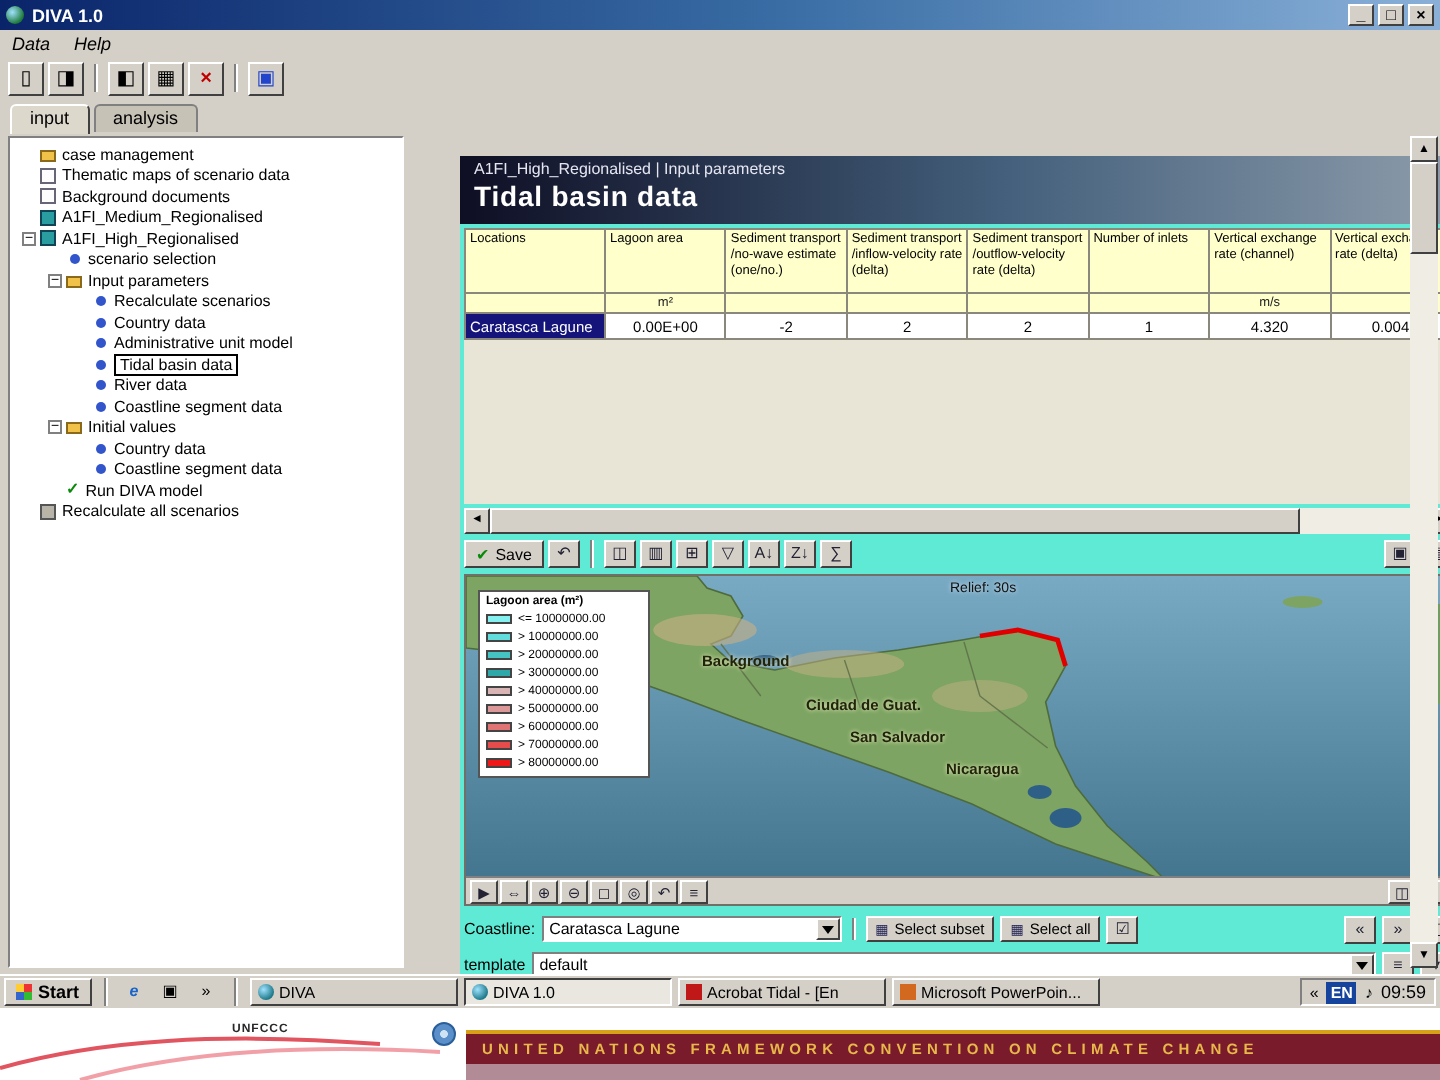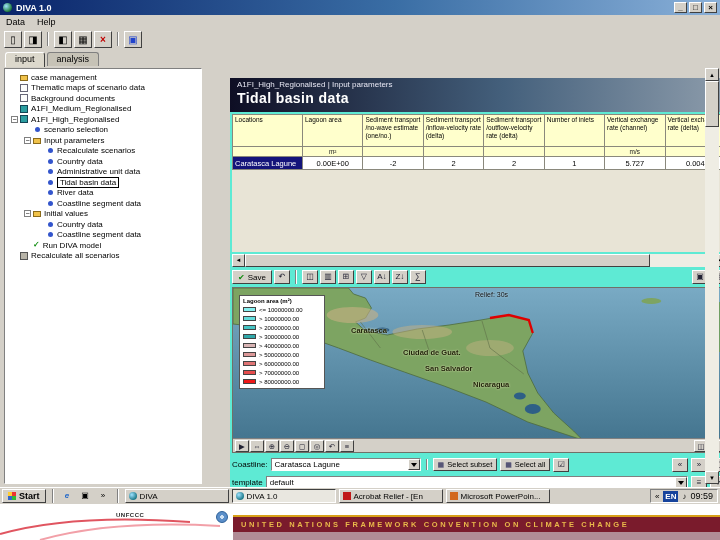--- a/index.html
+++ b/index.html
@@ -11,21 +11,21 @@
   .raised { border: 1px solid; border-color: #fff #404040 #404040 #fff; background: #d4d0c8; }
   .sunken { border: 1px solid; border-color: #808080 #fff #fff #808080; }
 
   .titlebar { height: 15px; background: linear-gradient(90deg, #0a246a, #3a6ea5 55%, #8ab0d8); color: #fff;
               display: flex; align-items: center; padding: 0 3px; font-size: 9px; font-weight: bold; }
   .app-icon { width: 9px; height: 9px; border-radius: 50%; background: radial-gradient(circle at 35% 35%, #9fe2ff, #1f7a3a 70%); margin-right: 4px; flex: none; }
   .winbtns { margin-left: auto; display: flex; gap: 2px; }
   .winbtn { width: 13px; height: 11px; font-size: 8px; line-height: 9px; text-align: center; color: #000; font-weight: bold;
             border: 1px solid; border-color: #fff #404040 #404040 #fff; background: #d4d0c8; cursor: default; }
 
-  .menubar { height: 13px; display: flex; align-items: center; gap: 12px; padding-left: 6px; font-size: 9px; }
+  .menubar { height: 13px; display: flex; align-items: center; gap: 12px; padding-left: 6px; font-size: 9px; font-style: italic; }
   .menu-item { cursor: default; }
 
   .toolbar { height: 22px; display: flex; align-items: center; padding: 0 4px; gap: 2px; }
   .tbtn { width: 18px; height: 17px; font-size: 10px; line-height: 15px; text-align: center; }
   .tbtn.red { color: #c00000; font-weight: bold; }
   .tbtn.blue { color: #2244cc; }
   .sep { width: 2px; height: 14px; border-left: 1px solid #808080; border-right: 1px solid #fff; margin: 0 3px; }
 
   .tabbar { height: 16px; display: flex; align-items: flex-end; padding-left: 5px; gap: 2px; }
   .tab { font-size: 9px; padding: 1px 9px 2px; background: #c6c2b6; border: 1px solid #808080; border-bottom: none;
@@ -214,21 +214,21 @@
         <div class="trow" style="padding-left:39px">
           <span class="ticon i-bullet"></span>
           <span class="tlabel">Recalculate scenarios</span>
           </div>
         <div class="trow" style="padding-left:39px">
           <span class="ticon i-bullet"></span>
           <span class="tlabel">Country data</span>
           </div>
         <div class="trow" style="padding-left:39px">
           <span class="ticon i-bullet"></span>
-          <span class="tlabel">Administrative unit data</span>
+          <span class="tlabel">Administrative unit model</span>
           </div>
         <div class="trow" style="padding-left:39px">
           <span class="ticon i-bullet"></span>
           <span class="tlabel sel">Tidal basin data</span>
           </div>
         <div class="trow" style="padding-left:39px">
           <span class="ticon i-bullet"></span>
           <span class="tlabel">River data</span>
           </div>
         <div class="trow" style="padding-left:39px">
@@ -300,21 +300,21 @@
               </tr>
             </thead>
             <tbody class="gridbody">
               <tr>
                 <td class="locsel">Caratasca Lagune</td>
                 <td>0.00E+00</td>
                 <td>-2</td>
                 <td>2</td>
                 <td>2</td>
                 <td>1</td>
-                <td>5.727</td>
+                <td>4.320</td>
                 <td>0.004</td>
               </tr>
             </tbody>
           </table>
         </div>
 
         <div class="hscroll">
           <span class="sarrow raised">◄</span>
           <span class="hthumb"></span>
           <span class="sarrow raised" style="margin-left:auto">►</span>
@@ -397,21 +397,21 @@
                 <span class="lsw" style="background-color: rgb(230, 76, 76);"></span>
                 <span class="llabel">&gt; 70000000.00</span>
               </div>
             <div class="litem">
                 <span class="lsw" style="background-color: rgb(238, 24, 24);"></span>
                 <span class="llabel">&gt; 80000000.00</span>
               </div>
           </div>
 
           <span class="relief-label">Relief: 30s</span>
-          <span class="mlabel ml0">Caratasca</span>
+          <span class="mlabel ml0">Background</span>
           <span class="mlabel ml1">Ciudad de Guat.</span>
           <span class="mlabel ml2">San Salvador</span>
           <span class="mlabel ml3">Nicaragua</span>
 
           <div class="map-toolbar">
             <span class="ibtn raised">▶</span>
             <span class="ibtn raised">⇔</span>
             <span class="ibtn raised">⊕</span>
             <span class="ibtn raised">⊖</span>
             <span class="ibtn raised">◻</span>
@@ -483,21 +483,21 @@
     <button class="task-btn raised">
       <span class="app-dot d-globe"></span>
       <span>DIVA</span>
     </button>
     <button class="task-btn raised active">
       <span class="app-dot d-globe"></span>
       <span>DIVA 1.0</span>
     </button>
     <button class="task-btn raised">
       <span class="app-dot d-acro"></span>
-      <span>Acrobat Relief - [En</span>
+      <span>Acrobat Tidal - [En</span>
     </button>
     <button class="task-btn raised">
       <span class="app-dot d-ppt"></span>
       <span>Microsoft PowerPoin...</span>
     </button>
     <div class="tray sunken">
       <span class="tray-icon">«</span>
       <span class="lang-box">EN</span>
       <span class="tray-icon">♪</span>
       <span>09:59</span>

